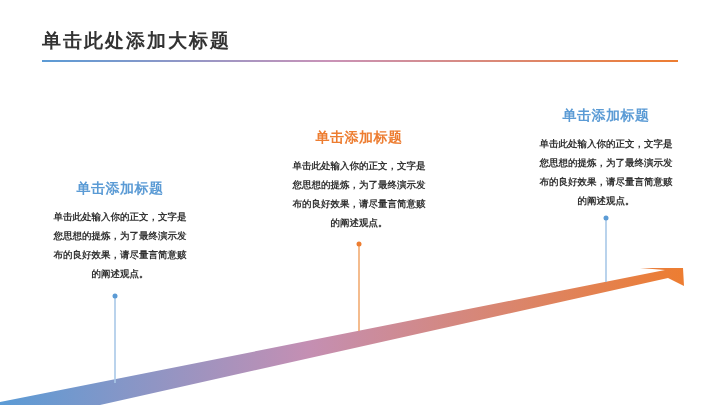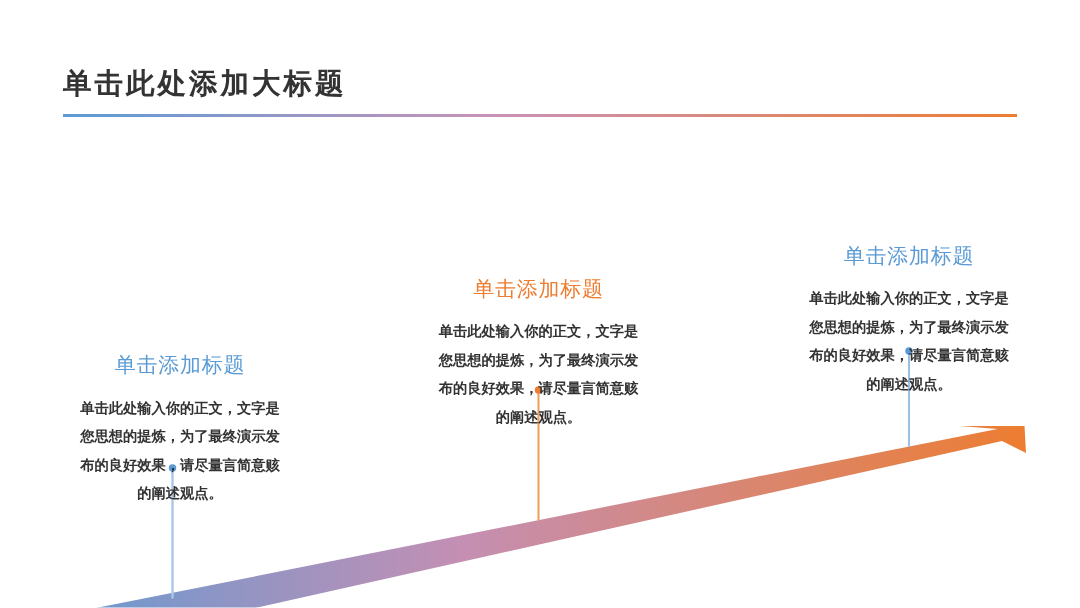--- a/index.html
+++ b/index.html
@@ -2,35 +2,35 @@
 <html><head>
   <meta charset="utf-8">
   <style>
     html, body { margin: 0; padding: 0; }
     body {
       width: 720px; height: 405px; overflow: hidden;
       background: #ffffff;
       font-family: "DejaVu Sans", "Liberation Sans", sans-serif;
       position: relative;
     }
-    .slide { position: absolute; left: 0; top: 16px; width: 720px; height: 312px; }
+    .slide { position: absolute; left: 0; top: 0; width: 720px; height: 312px; }
     .main-title {
       position: absolute; left: 42px; top: 28px;
       font-size: 19px; font-weight: bold; color: #333333;
       letter-spacing: 2px; line-height: 24px; white-space: nowrap;
     }
     .title-rule {
       position: absolute; left: 42px; top: 60px; width: 636px; height: 2px;
       background: linear-gradient(90deg, #5b9bd5 0%, #c993b8 45%, #ed7d31 100%);
     }
     .canvas { position: absolute; left: 0; top: 0; }
     .card { position: absolute; width: 170px; text-align: center; }
     .card-title {
-      font-size: 14px; font-weight: normal; line-height: 20px; margin-bottom: 9px;
-      letter-spacing: 0.5px; white-space: nowrap; margin-top: 40px;
+      font-size: 14px; font-weight: bold; line-height: 20px; margin-bottom: 9px;
+      letter-spacing: 0.5px; white-space: nowrap;
     }
     .card-body {
       font-size: 9.5px; line-height: 19px; color: #333333; font-weight: bold;
     }
     .card-body span { display: block; white-space: nowrap; }
   </style>
 </head>
 <body>
 
 <div class="slide">

